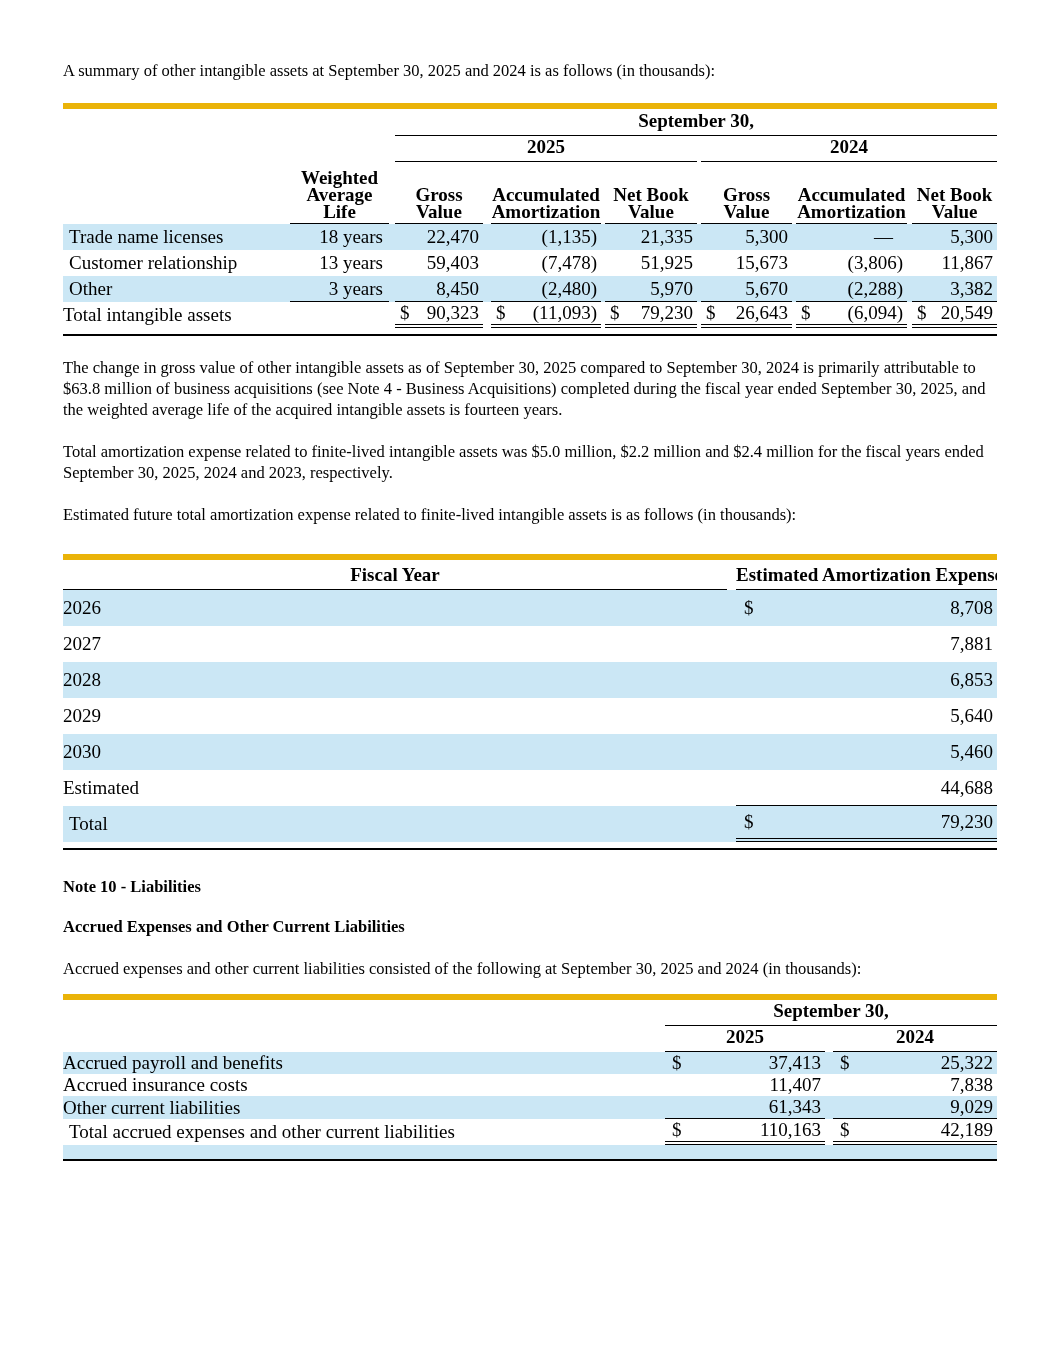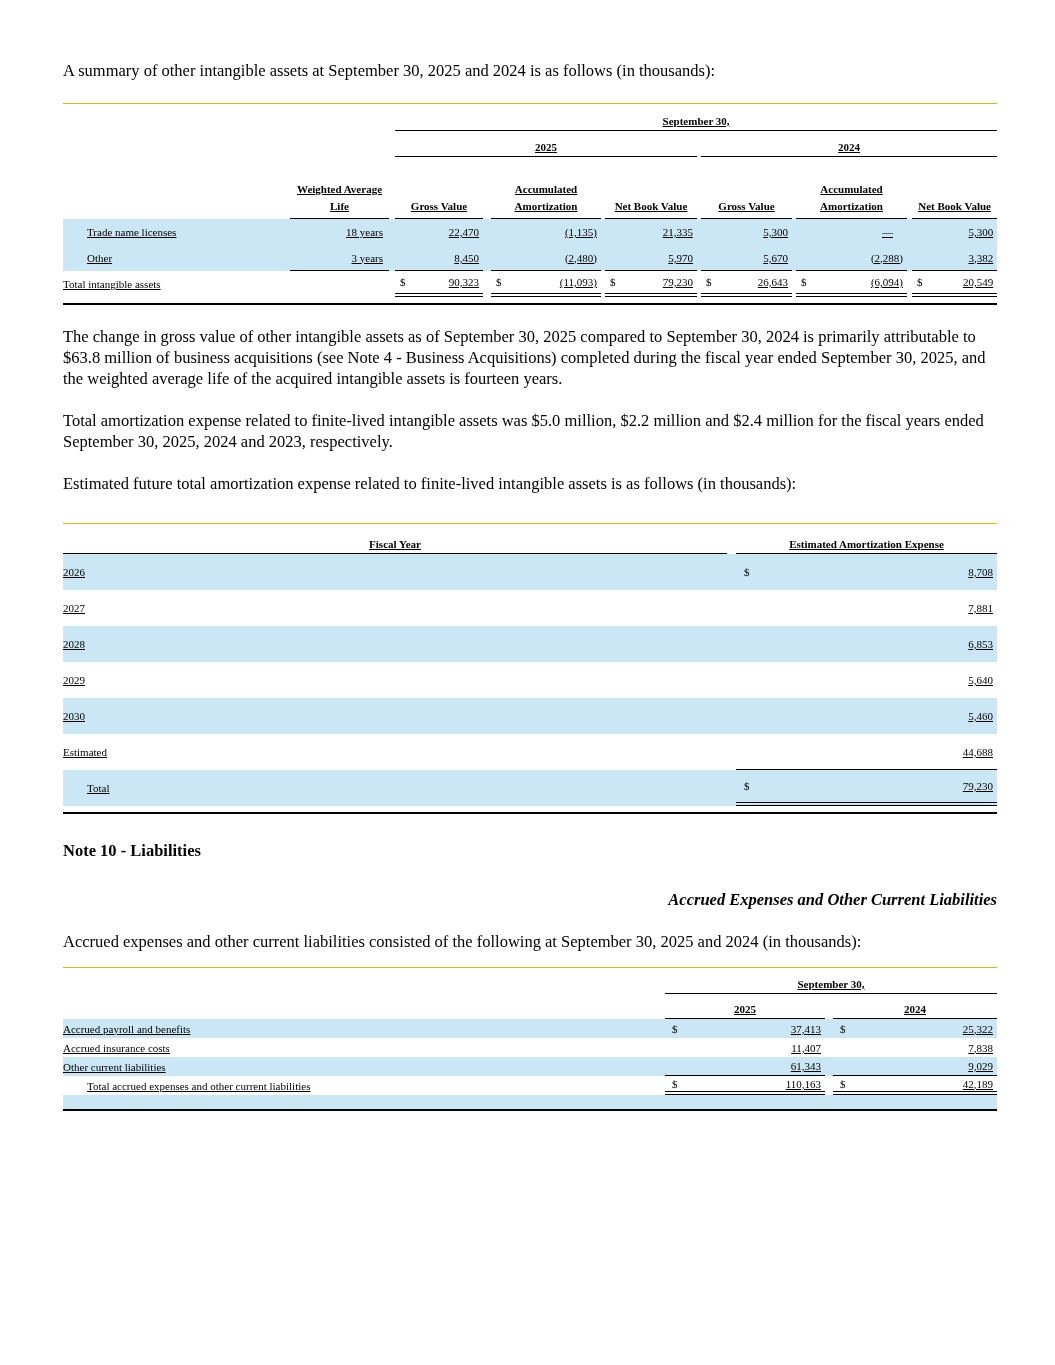--- a/index.html
+++ b/index.html
@@ -5,34 +5,34 @@
   html,body{margin:0;padding:0;}
   body{
     width:1055px;height:1365px;position:relative;background:#ffffff;color:#000;
     font-family:"Liberation Serif","DejaVu Serif",serif;overflow:hidden;
   }
   .page{position:absolute;left:63px;top:47px;width:934px;}
   p{margin:0;}
   .para{font-size:16.5px;line-height:21px;margin-top:21px;}
   .intro{margin-top:13px;}
   .h-note{font-size:16.5px;font-weight:bold;margin-top:27px;}
-  .h-sub{font-size:16.5px;font-weight:bold;font-style:italic;margin-top:29px;text-align:right;}
+  .h-sub{font-size:16.5px;font-weight:bold;margin-top:20px;}
 
   table.tbl{
     border-collapse:separate;border-spacing:0;table-layout:fixed;width:934px;
-    font-size:11px;border-top:1px solid #eab308;border-bottom:2px solid #000;text-decoration:underline;
+    font-size:19px;border-top:6px solid #eab308;border-bottom:2px solid #000;
   }
   .t1{margin-top:22px;}
   .t2{margin-top:29px;}
   .t3{margin-top:15px;}
   td{padding:0;white-space:nowrap;overflow:hidden;vertical-align:middle;}
   .b{font-weight:bold;}
   .ctr{text-align:center;}
   .rt{text-align:right;padding-right:4px;}
-  .ind{padding-left:24px;}
+  .ind{padding-left:6px;}
   .bb{border-bottom:1.5px solid #000;}
   .rule{border-bottom:1.5px solid #000;}
   .dbl{border-bottom:4px double #000;}
   .stripe{background:var(--stripe,#cbe7f5);}
   .vb{vertical-align:bottom;padding-bottom:3px;}
   .wrap{white-space:normal;line-height:17px;}
   .pr6{padding-right:6px;}
   .pr14{padding-right:14px;}
   .money{text-align:right;padding-right:4px;}
   .money .cur{float:left;}
@@ -115,20 +115,36 @@
       <td class="rt">(1,135)</td>
       <td></td>
       <td class="rt">21,335</td>
       <td></td>
       <td class="rt">5,300</td>
       <td></td>
       <td class="rt pr14">—</td>
       <td></td>
       <td class="rt">5,300</td>
     </tr>
+    <tr class="dr">
+      <td class="ind">Customer relationship</td>
+      <td class="rt pr6">13 years</td>
+      <td></td>
+      <td class="rt">59,403</td>
+      <td></td>
+      <td class="rt">(7,478)</td>
+      <td></td>
+      <td class="rt">51,925</td>
+      <td></td>
+      <td class="rt">15,673</td>
+      <td></td>
+      <td class="rt">(3,806)</td>
+      <td></td>
+      <td class="rt">11,867</td>
+    </tr>
     <tr class="dr stripe">
       <td class="ind">Other</td>
       <td class="rt pr6 rule">3 years</td>
       <td></td>
       <td class="rt rule">8,450</td>
       <td></td>
       <td class="rt rule">(2,480)</td>
       <td></td>
       <td class="rt rule">5,970</td>
       <td></td>

